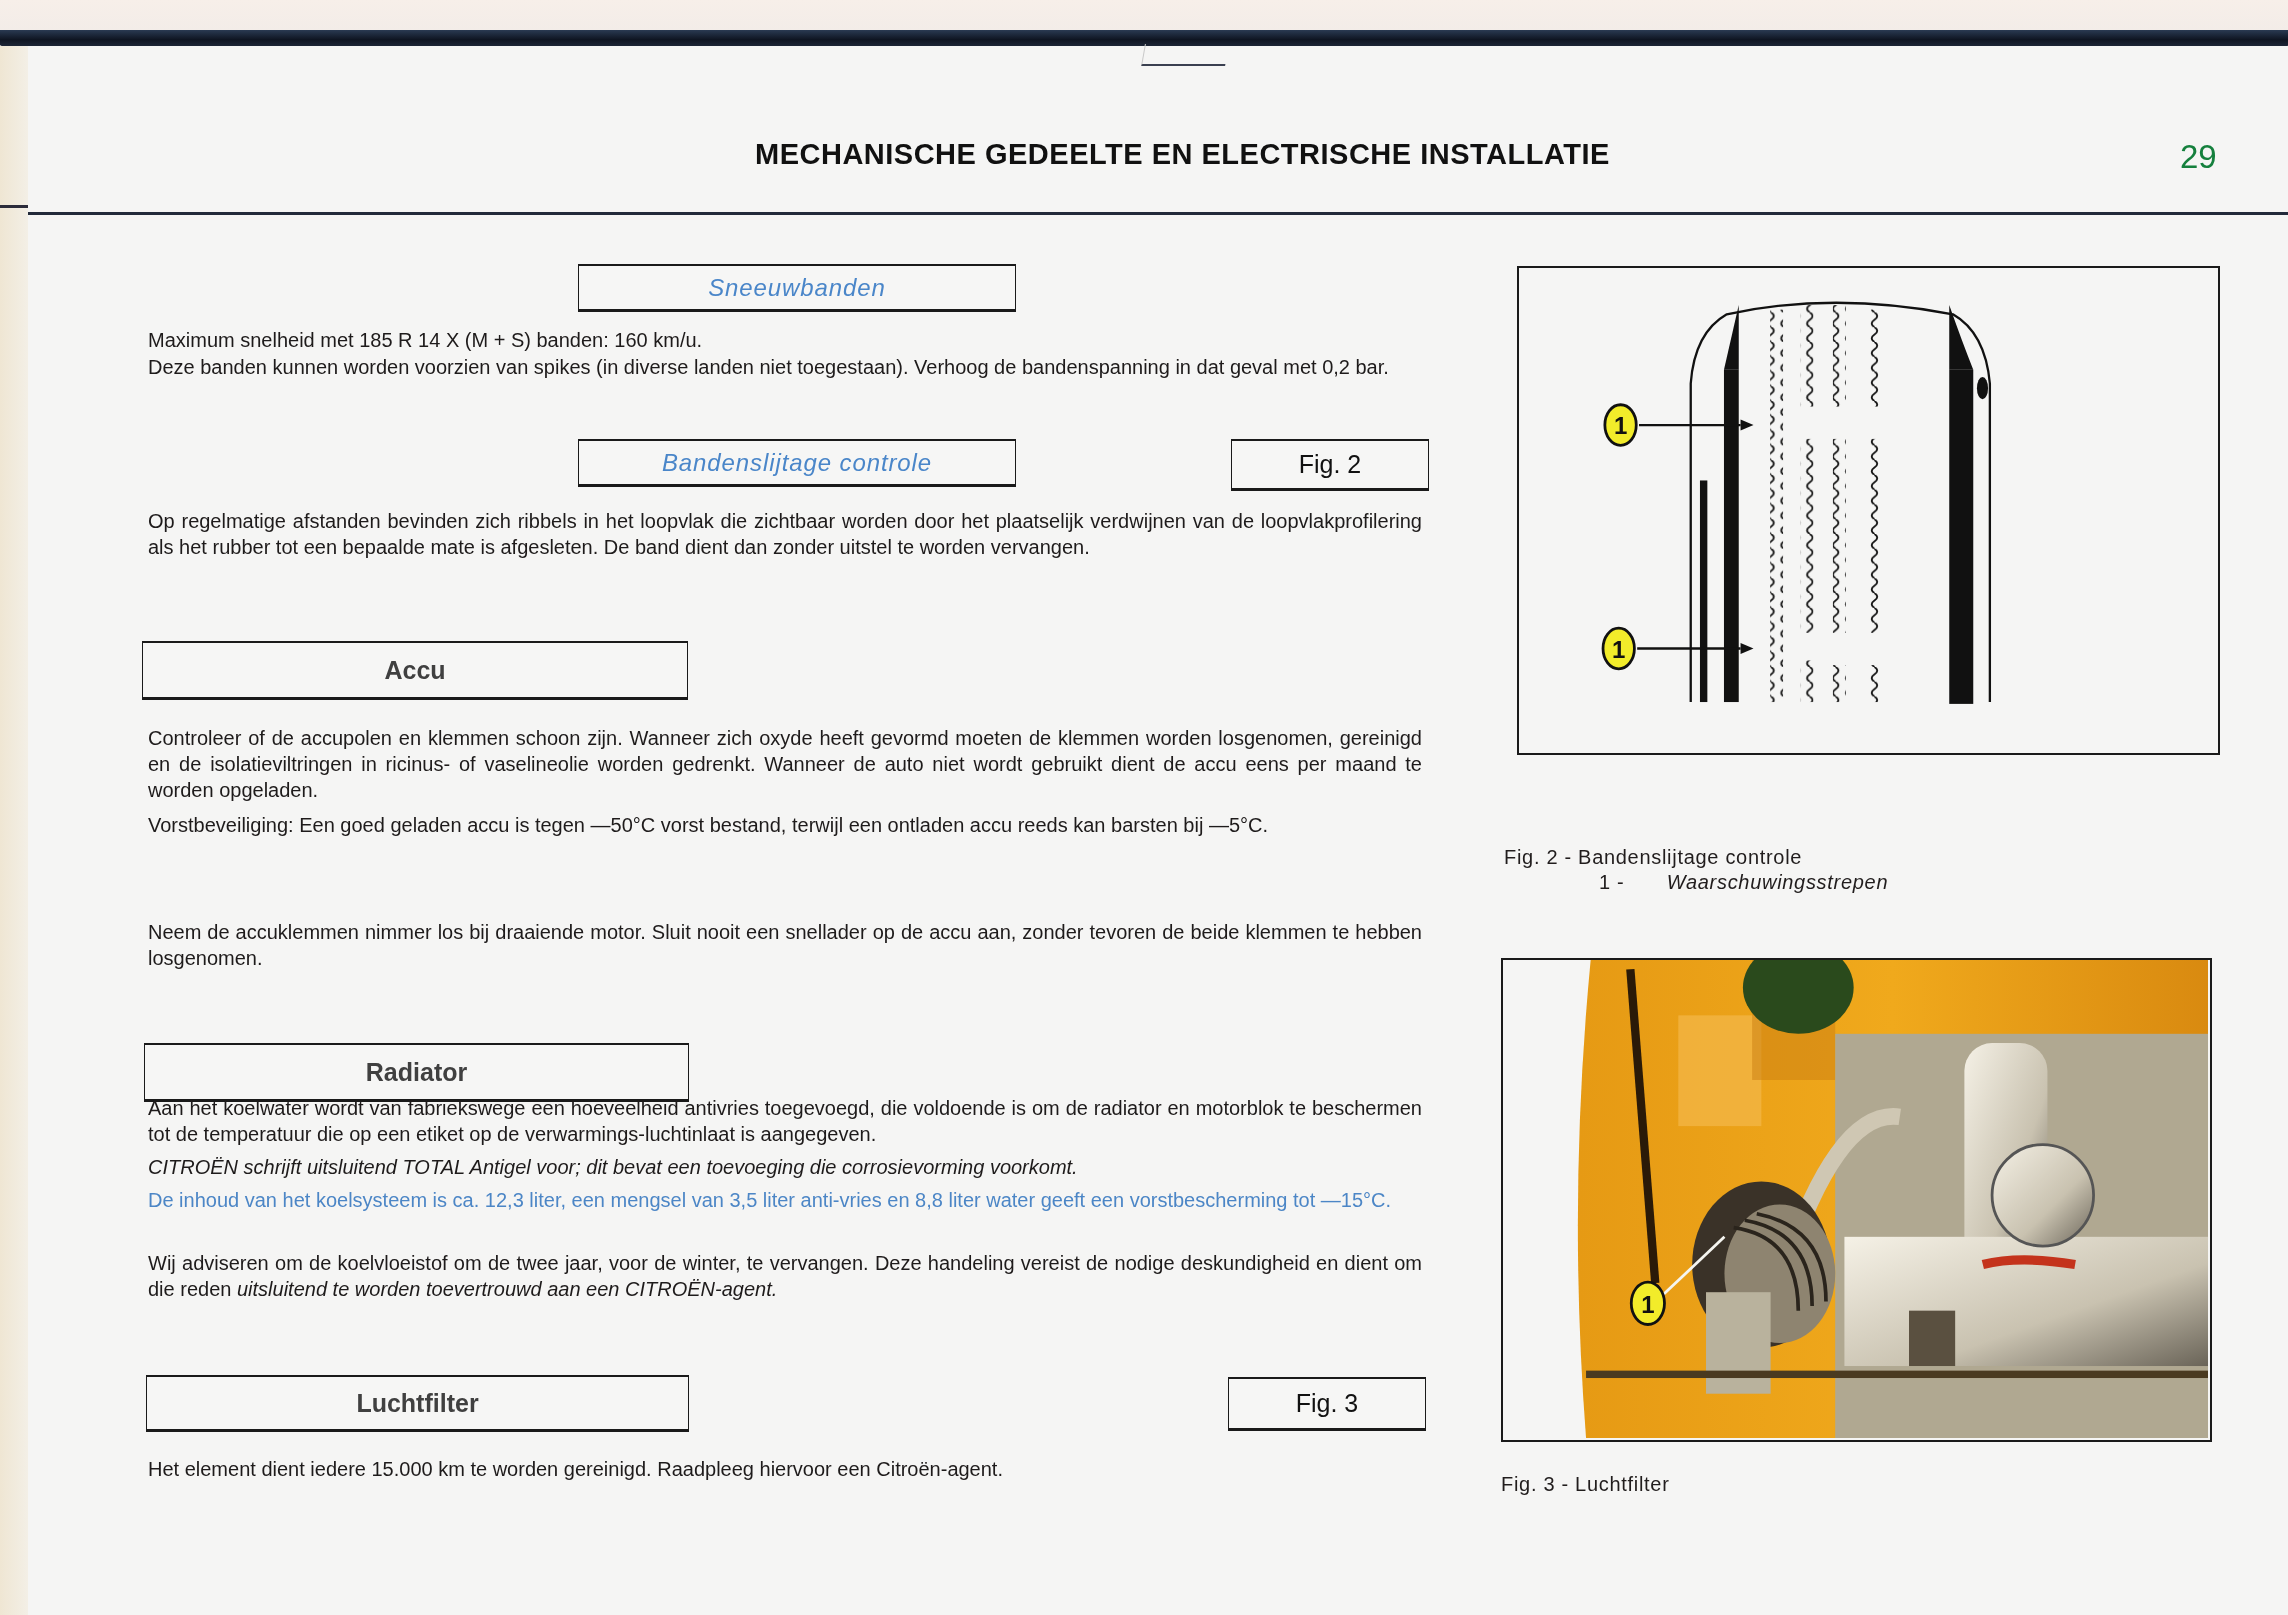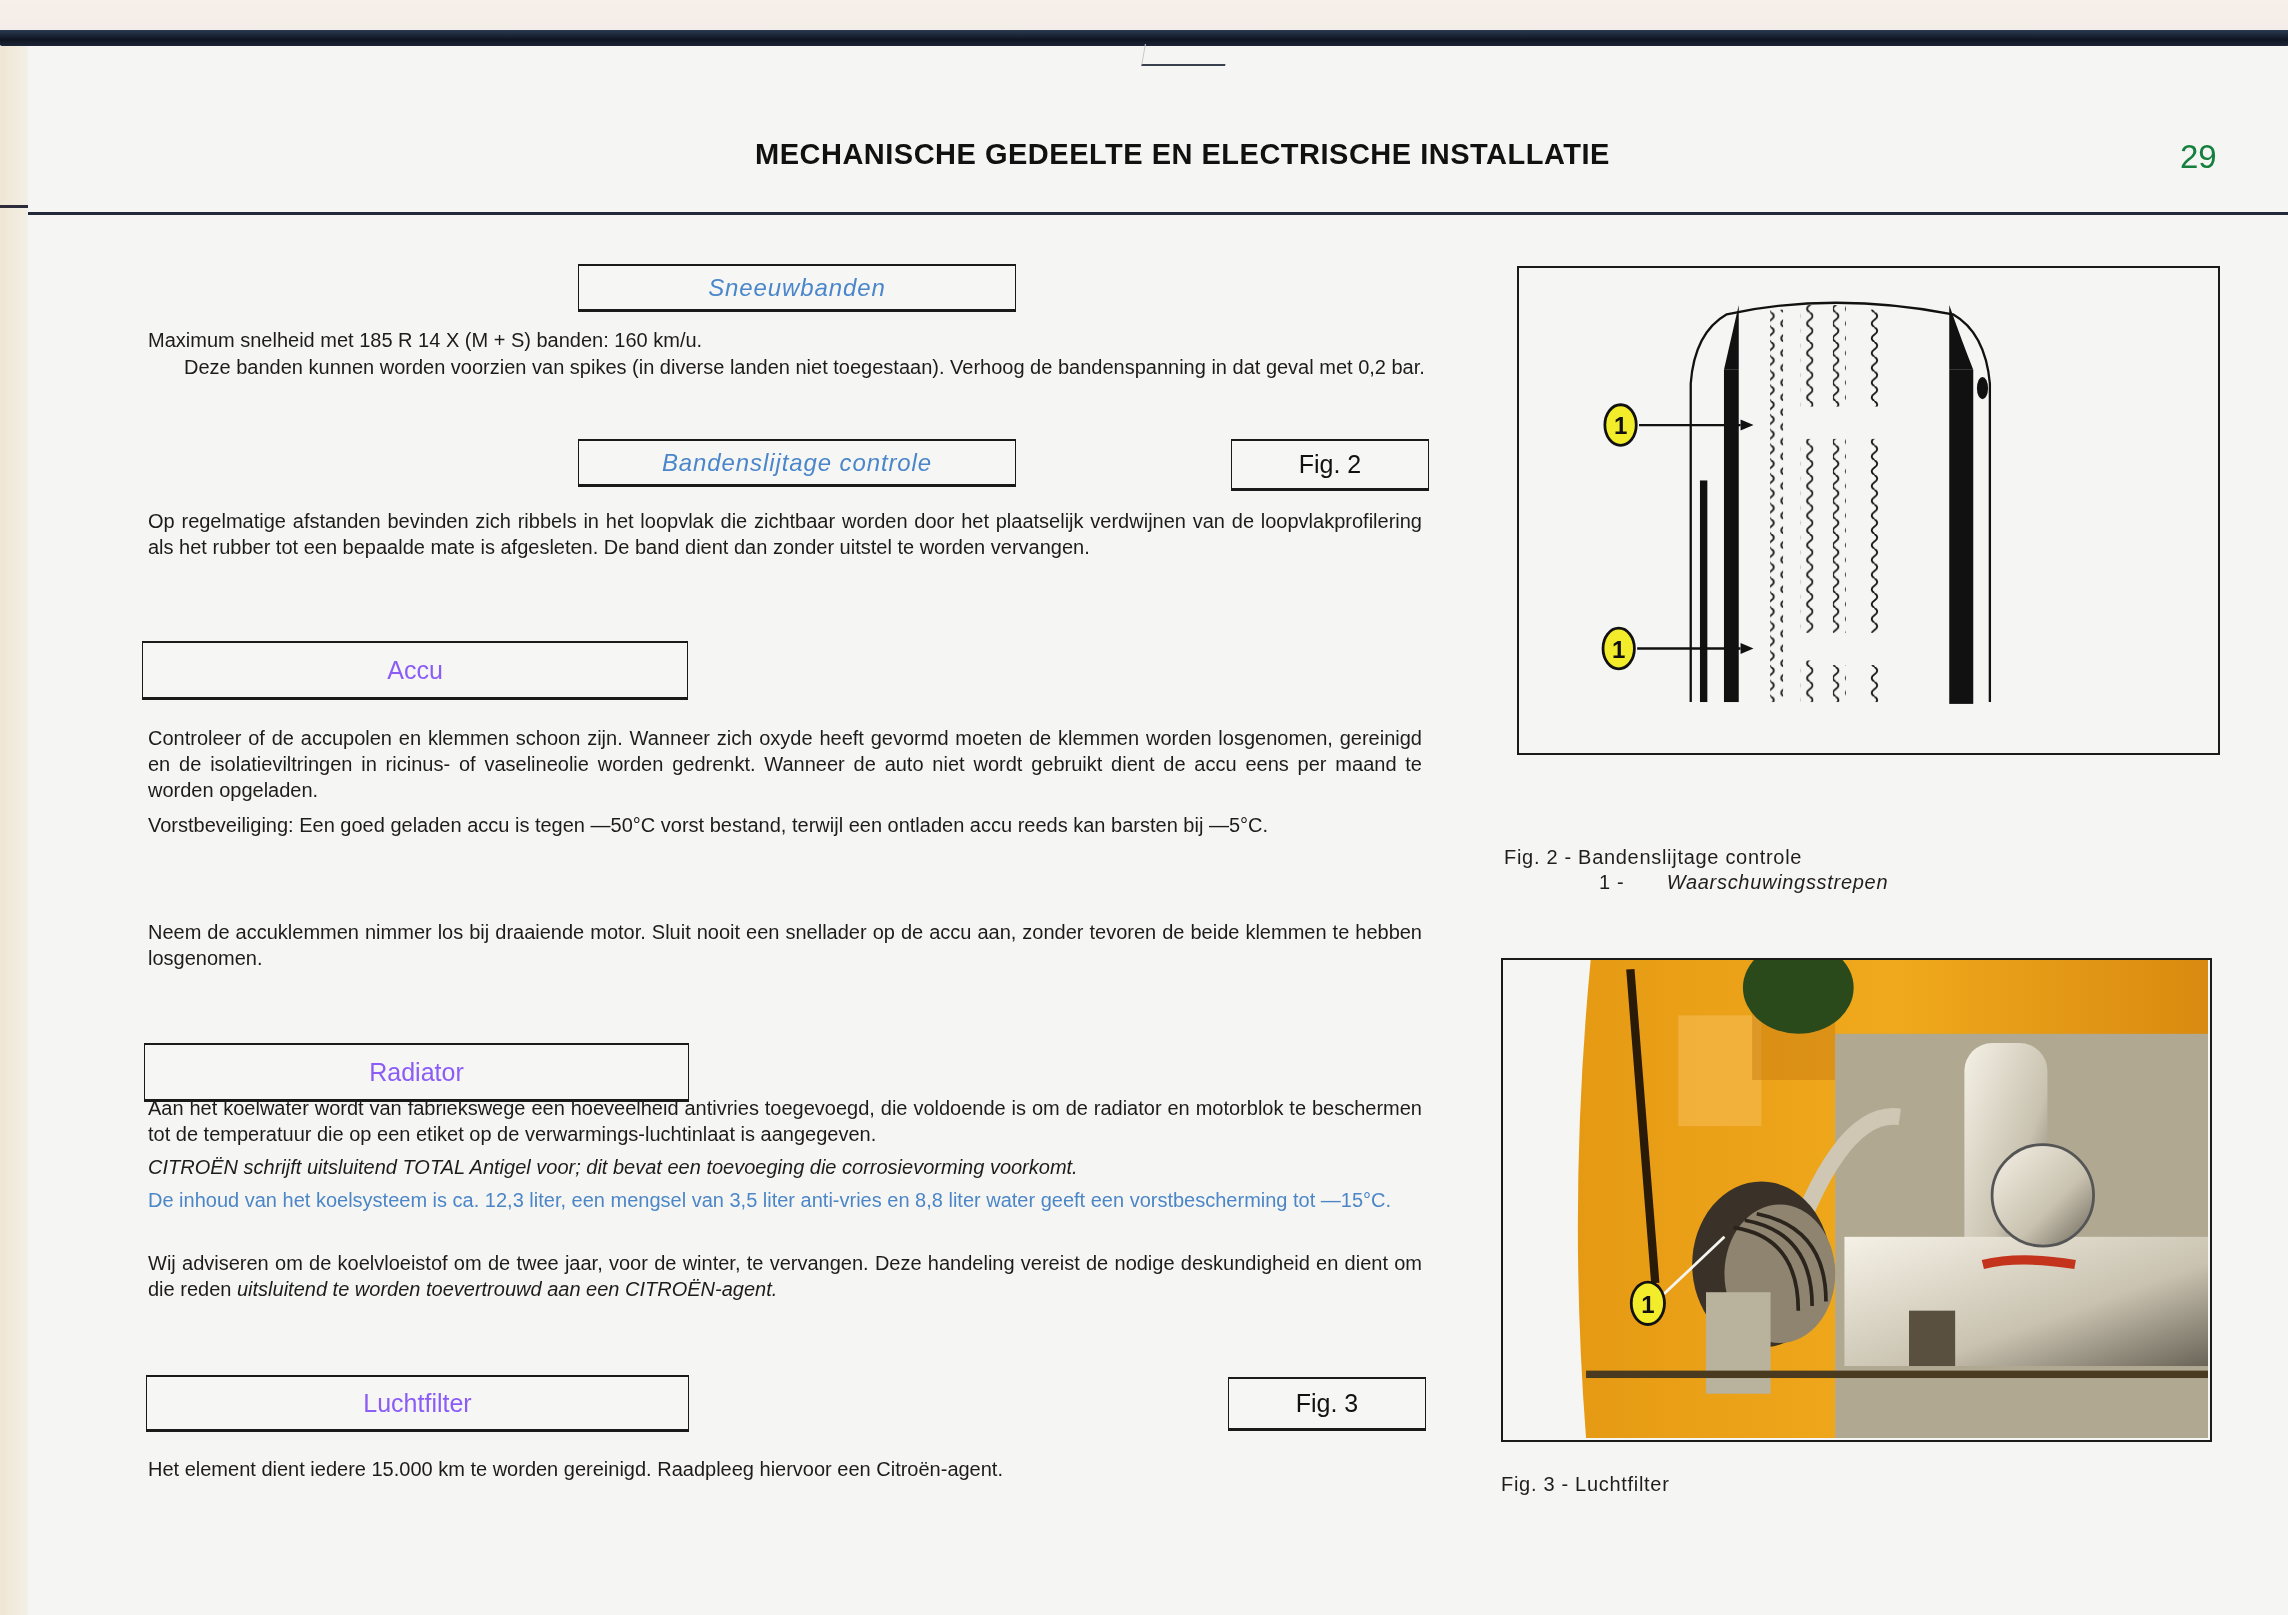--- a/index.html
+++ b/index.html
@@ -46,21 +46,21 @@
       background: #222a3a;
     }
 
     .box {
       position: absolute; box-sizing: border-box;
       border: 1.8px solid #1a1a1a; border-bottom-width: 3.7px; border-top-width: 2.8px;
       display: flex; align-items: center; justify-content: center;
       background: #f6f6f5;
     }
     .box.sub { color: #4a86c9; font-style: italic; font-size: 24px; letter-spacing: 0.9px; }
-    .box.main { font-weight: normal; font-size: 25px; color: #8b5cf6; }
+    .box.main { font-weight: bold; font-size: 25px; color: #404040; }
     .box.fig { font-size: 25px; color: #111; }
 
     .para {
       position: absolute; left: 148px; width: 1274px;
       font-size: 20px; line-height: 26px; color: #1e1b1b;
       text-align: justify; margin: 0;
     }
     .para.blue { color: #4c86c6; }
     .para .it { font-style: italic; }
 
@@ -84,21 +84,21 @@
 <div class="binding-notch"></div>
 
 <div class="header-title">MECHANISCHE GEDEELTE EN ELECTRISCHE INSTALLATIE</div>
 <div class="page-number">29</div>
 <div class="header-rule"></div>
 
 <div class="box sub" style="left:578px; top:264px; width:438px; height:48px;">
   <span>Sneeuwbanden</span>
 </div>
 <p class="para" style="top:327px;">Maximum snelheid met 185 R 14 X (M + S) banden: 160 km/u.</p>
-<p class="para" style="top:354px;margin-left:36px;">Deze banden kunnen worden voorzien van spikes (in diverse landen niet toegestaan). Verhoog de bandenspanning in dat geval met 0,2 bar.</p>
+<p class="para" style="top:354px;">Deze banden kunnen worden voorzien van spikes (in diverse landen niet toegestaan). Verhoog de bandenspanning in dat geval met 0,2 bar.</p>
 
 <div class="box sub" style="left:578px; top:439px; width:438px; height:48px;">
   <span>Bandenslijtage controle</span>
 </div>
 <div class="box fig" style="left:1231px; top:439px; width:198px; height:52px;">
   <span>Fig. 2</span>
 </div>
 <p class="para" style="top:508px;">Op regelmatige afstanden bevinden zich ribbels in het loopvlak die zichtbaar worden door het plaatselijk verdwijnen van de loopvlakprofilering als het rubber tot een bepaalde mate is afgesleten. De band dient dan zonder uitstel te worden vervangen.</p>
 
 <div class="box main" style="left:142px; top:641px; width:546px; height:59px;">

